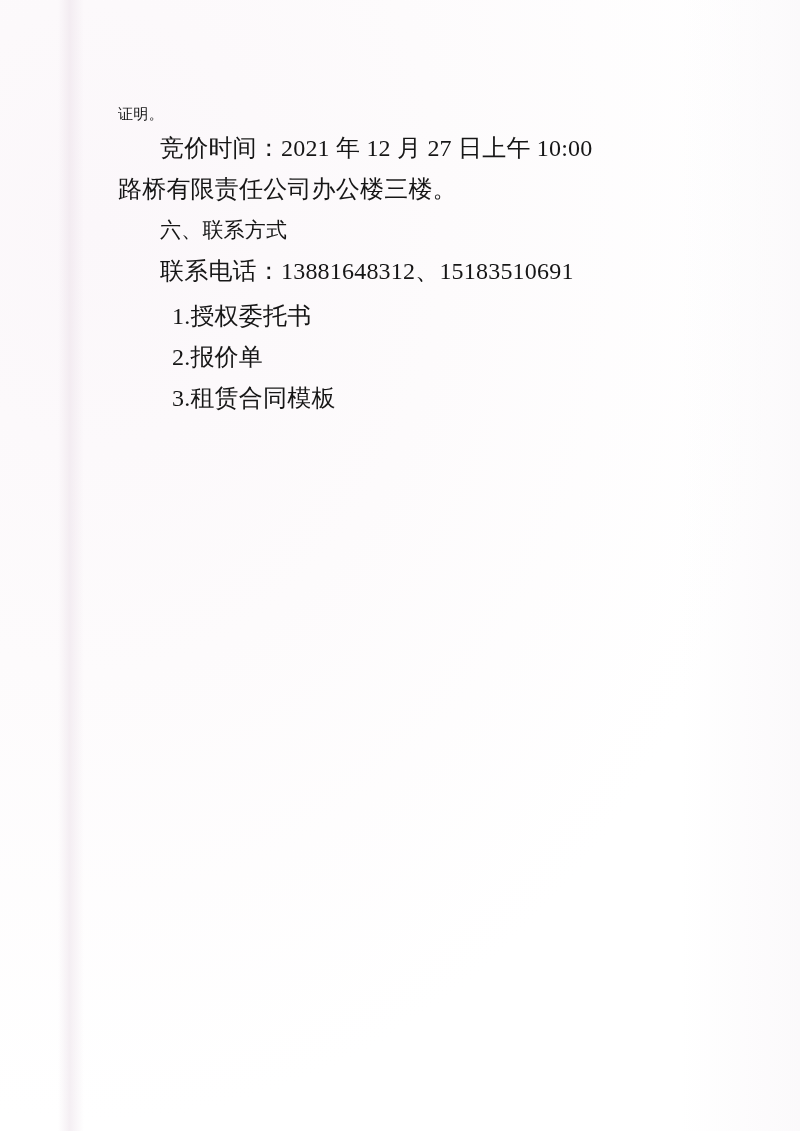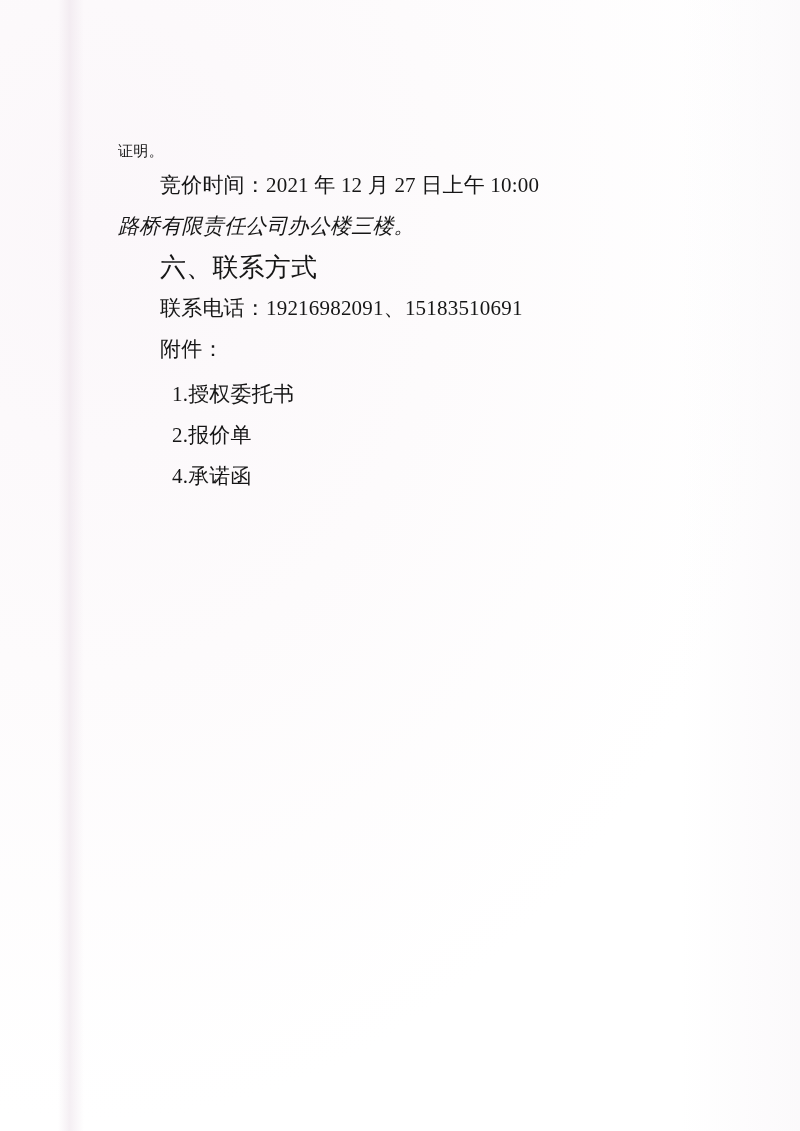--- a/index.html
+++ b/index.html
@@ -40,73 +40,70 @@
     width: 120px;
     height: 100%;
     background: linear-gradient(90deg, rgba(255,255,255,0) 0%, rgba(250,248,250,0.8) 100%);
     pointer-events: none;
   }
   .doc-body {
     position: absolute;
     left: 118px;
     top: 100px;
     width: 580px;
-    margin-top: 37px;
   }
   .line {
-    font-size: 21px;
+    font-size: 24px;
     line-height: 41px;
     color: #161616;
     letter-spacing: 0.2px;
     white-space: pre-wrap;
   }
   .line.small {
     font-size: 15px;
     line-height: 28px;
   }
   .indent-1 {
     text-indent: 42px;
   }
   .indent-attach {
     padding-left: 54px;
   }
   .hang {
     text-indent: 0;
-    font-style: italic;
   }
   .section-head {
     text-indent: 42px;
-    font-size: 26px;
+    font-size: 21px;
     line-height: 41px;
   }
   .spacer-sm { height: 4px; }
 </style>
 </head>
 <body>
 
 <div id="page">
   <div class="doc-body">
 
     <div class="line small">证明。</div>
 
     <div class="line indent-1">竞价时间：2021 年 12 月 27 日上午 10:00</div>
 
 
     <div class="line hang">路桥有限责任公司办公楼三楼。</div>
 
     <div class="line section-head">六、联系方式</div>
 
 
-    <div class="line indent-1">联系电话：19216982091、15183510691</div>
+    <div class="line indent-1">联系电话：13881648312、15183510691</div>
 
-    <div class="line indent-1">附件：</div>
 
     <div class="spacer-sm"></div>
 
     <div class="line indent-attach">1.授权委托书</div>
 
     <div class="line indent-attach">2.报价单</div>
 
+    <div class="line indent-attach">3.租赁合同模板</div>
 
-    <div class="line indent-attach">4.承诺函</div>
 
   </div>
 </div>
 
 </body></html>

